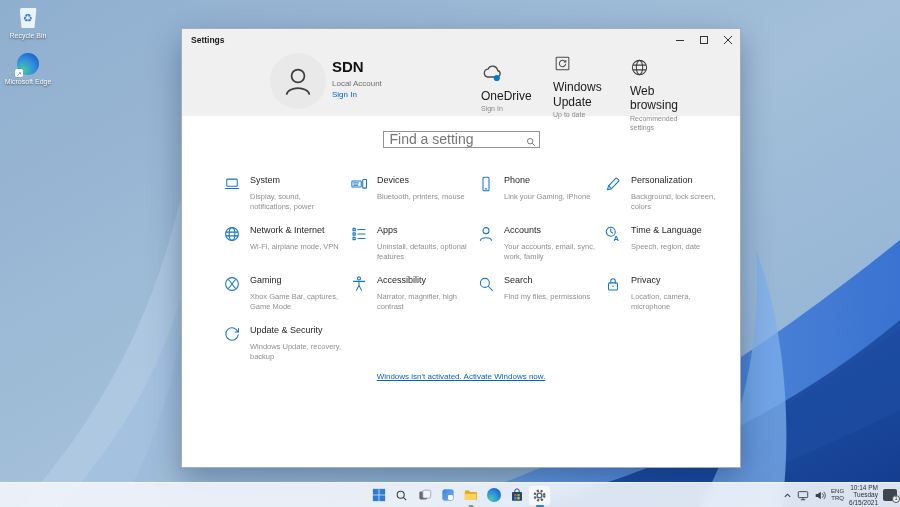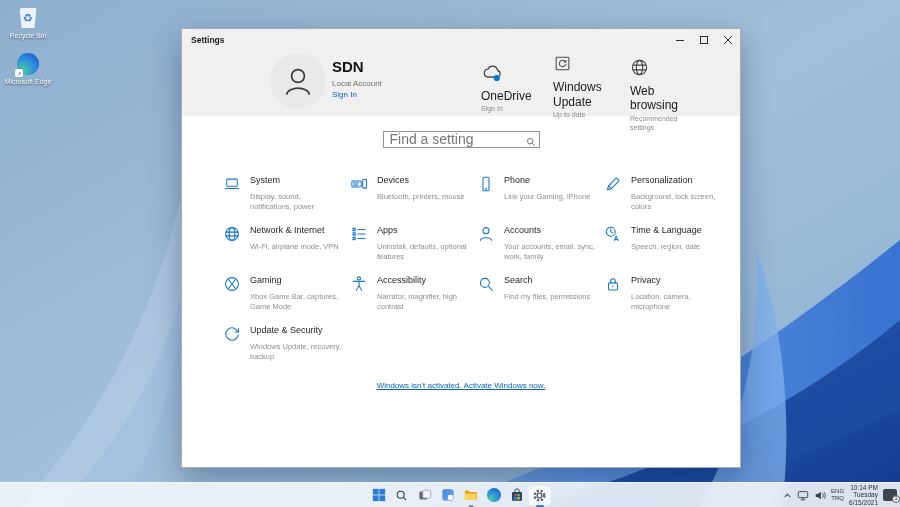--- a/index.html
+++ b/index.html
@@ -54,21 +54,21 @@
 
   .grid { margin:25px 0 0 41px; display:grid; grid-template-columns:repeat(4,127px); grid-auto-rows:50px; }
   .cat { display:flex; align-items:flex-start; padding-top:3px; cursor:pointer; }
   .cicon { flex:0 0 18px; height:18px; margin-right:9px; color:#1576c8; }
   .cicon svg { width:18px; height:18px; stroke:#1576c8; fill:none; stroke-width:1.4;
     stroke-linecap:round; stroke-linejoin:round; }
   .ctext { width:94px; }
   .clabel { display:block; font-size:9px; color:#1f1f1f; line-height:1.2; }
   .cdesc { display:block; font-size:7.5px; color:#8f8f8f; line-height:1.3; margin-top:6px; }
 
-  .activation { text-align:center; margin-top:9px; font-size:8px; }
+  .activation { text-align:center; font-size:8px; }
   .activation span { color:#0563c1; text-decoration:underline; cursor:pointer; }
 
   
   .taskbar { position:absolute; left:0; right:0; bottom:0; height:25px;
     background:rgba(241,245,251,.9); backdrop-filter:blur(6px);
     border-top:1px solid rgba(255,255,255,.5); }
   .tb-center { position:absolute; left:calc(50% - 83px); top:0; height:100%; display:flex; align-items:center; }
   .tslot { width:23px; height:21px; border-radius:4px; display:flex; align-items:center; justify-content:center;
     position:relative; }
   .tslot.active { background:rgba(255,255,255,.65); box-shadow:inset 0 0 0 1px rgba(0,0,0,.05); }

